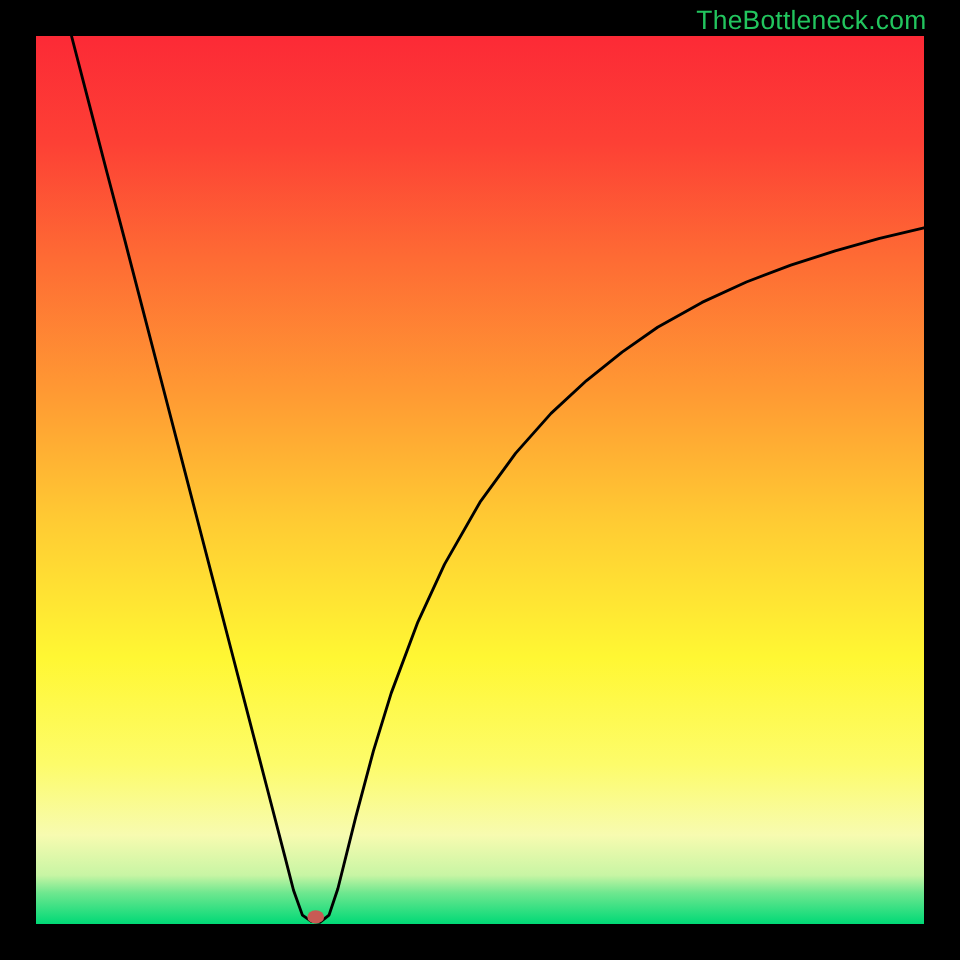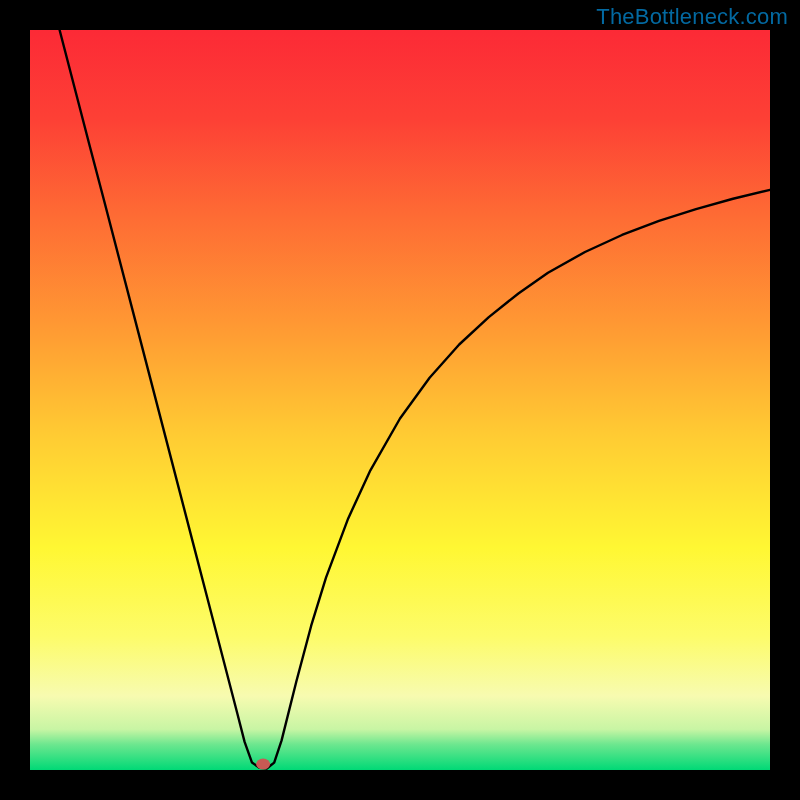--- a/index.html
+++ b/index.html
@@ -11,25 +11,25 @@
   }
   .chart-container {
     position: relative;
     width: 800px;
     height: 800px;
     background: #000;
   }
   .watermark {
     position: absolute;
     top: 4px;
-    right: 12px;
+    right: 28px;
     font-family: Arial, Helvetica, sans-serif;
     font-size: 22px;
     font-weight: 500;
-    color: #0369a1;
+    color: #22c55e;
     letter-spacing: 0.2px;
     z-index: 20;
     user-select: none;
   }
   svg {
     position: absolute;
     top: 0;
     left: 0;
   }
 </style>

